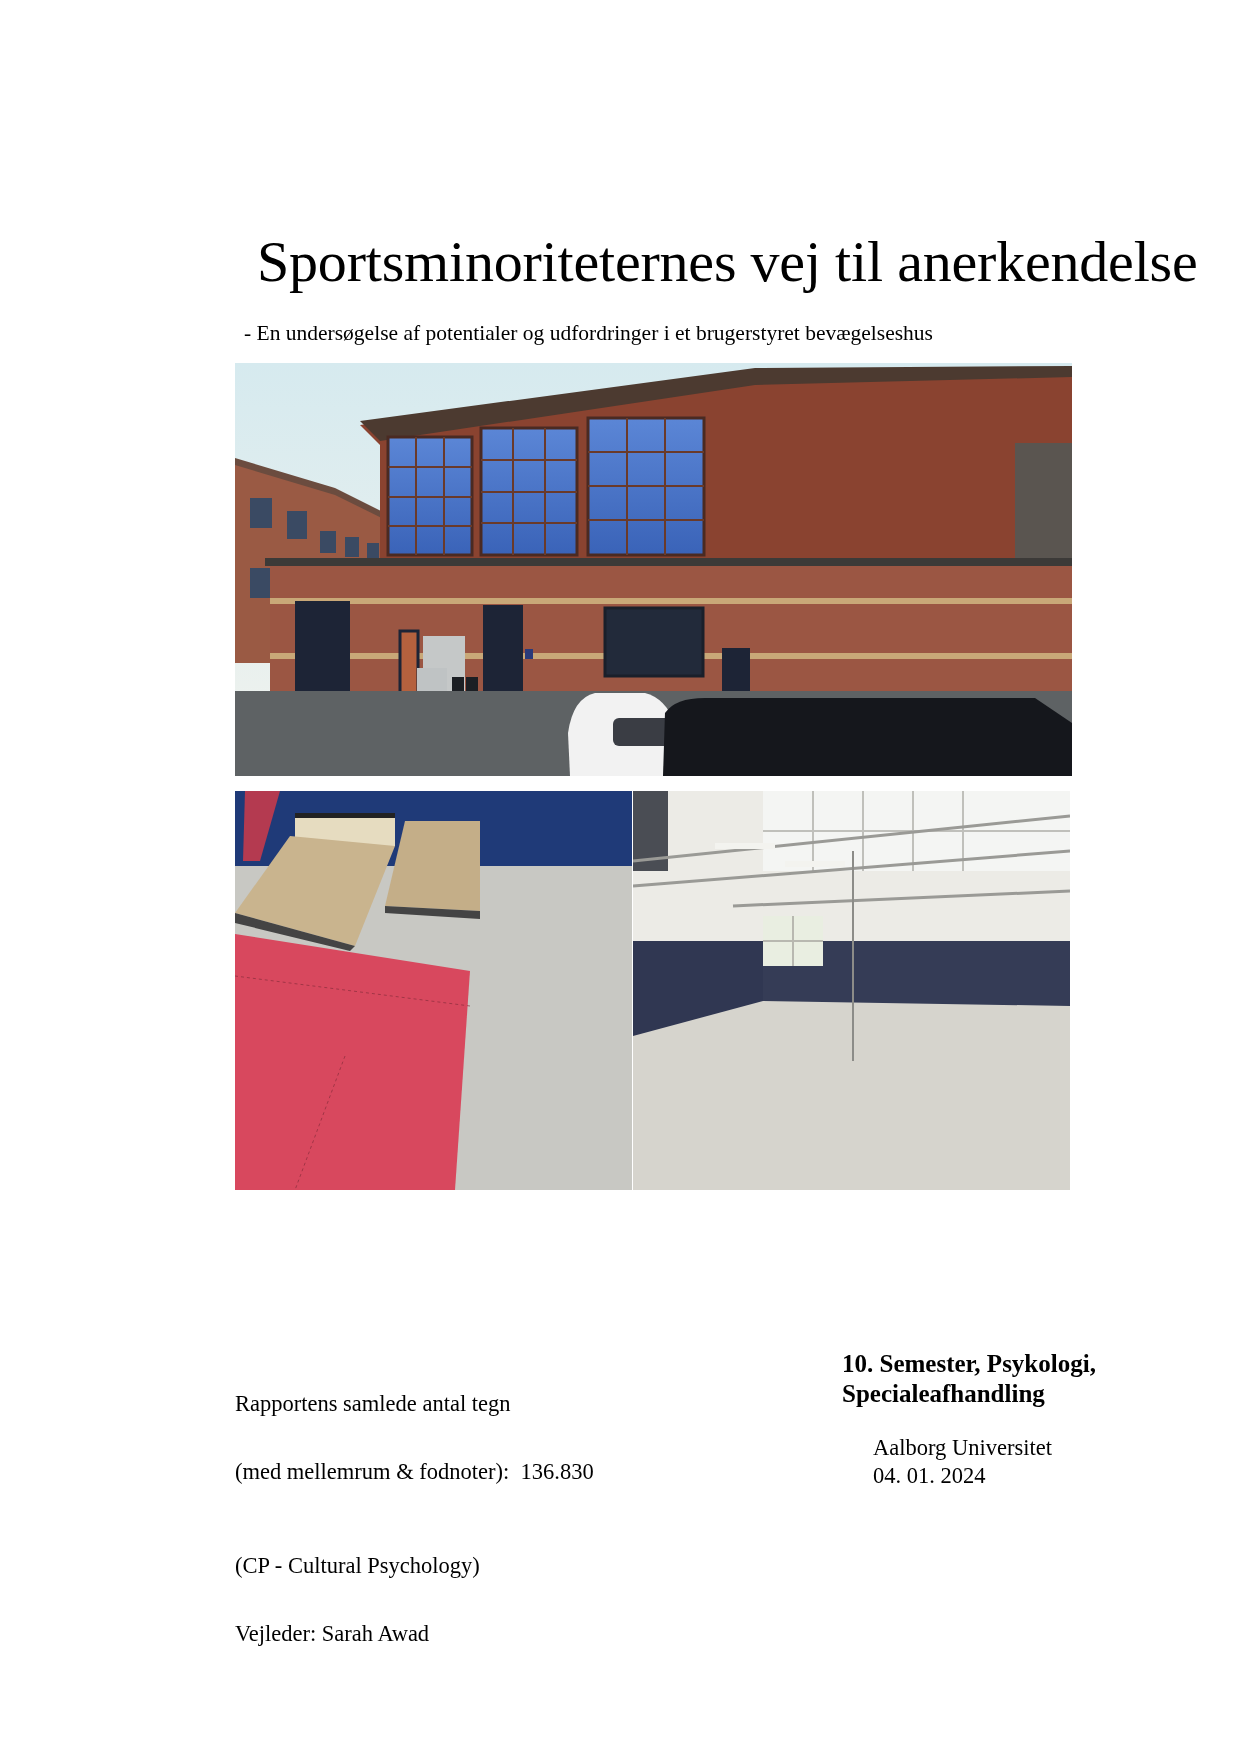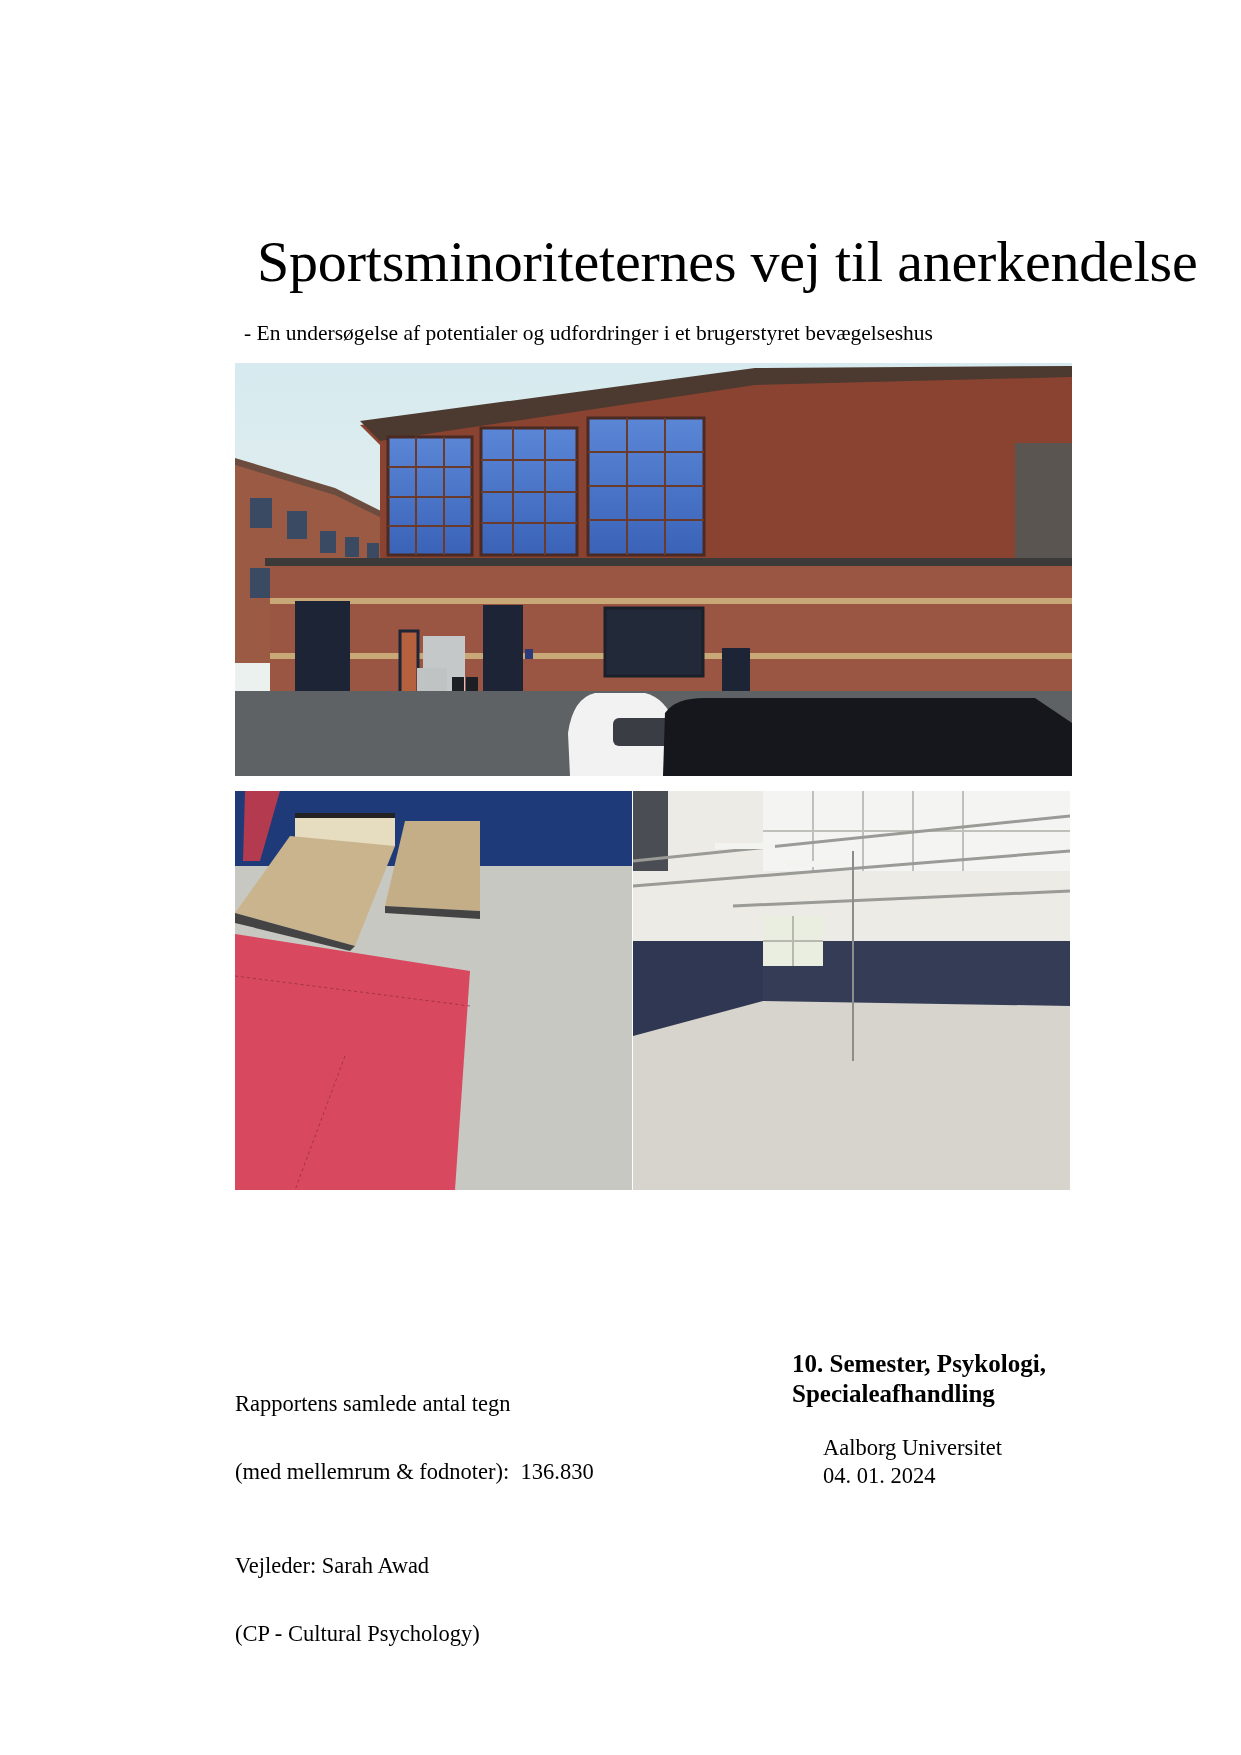--- a/index.html
+++ b/index.html
@@ -11,21 +11,21 @@
   .photo { position: absolute; overflow: hidden; }
   .photo-top { left: 235px; top: 363px; width: 837px; height: 413px;
     background: linear-gradient(180deg, #dcecef 0%, #e8f0f0 12%, #eef2f0 16%, transparent 16%); }
   .photo-bl { left: 235px; top: 791px; width: 397px; height: 399px; background: #c9c9c4; }
   .photo-br { left: 633px; top: 791px; width: 437px; height: 399px; background: #dcdcd6; }
 
   .meta-left { position: absolute; left: 235px; top: 1350px; font-size: 22.5px; line-height: 27.5px; }
   .meta-left .line { white-space: pre; margin-top: 40px; }
   .meta-left .gap { height: 27px; }
 
-  .meta-right { position: absolute; left: 792px; top: 1349px; }
+  .meta-right { position: absolute; left: 842px; top: 1349px; }
   .meta-right .bold { font-weight: bold; font-size: 25px; line-height: 30px; white-space: nowrap; }
   .meta-right .gap { height: 25px; }
   .meta-right .line { font-size: 22.5px; line-height: 27.5px; white-space: nowrap; margin-left: 31px; }
 </style>
 </head>
 <body>
 
 <div class="title">Sportsminoriteternes vej til anerkendelse</div>
 <div class="subtitle">- En undersøgelse af potentialer og udfordringer i et brugerstyret bevægelseshus</div>
 
@@ -153,22 +153,22 @@
       </g>
     <polygon points="0,245 130,210 437,215 437,399 0,399" fill="#d6d4cd"></polygon>
     <line x1="220" y1="60" x2="220" y2="270" stroke="#8c8c88" stroke-width="2"></line>
   </svg>
 </div>
 
 <div class="meta-left">
   <div class="line">Rapportens samlede antal tegn</div>
   <div class="line">(med mellemrum &amp; fodnoter):  136.830</div>
   <div class="gap"></div>
+  <div class="line">(CP - Cultural Psychology)</div>
   <div class="line">Vejleder: Sarah Awad</div>
-  <div class="line">(CP - Cultural Psychology)</div>
 </div>
 
 <div class="meta-right">
   <div class="bold">10. Semester, Psykologi,</div>
   <div class="bold">Specialeafhandling</div>
   <div class="gap"></div>
   <div class="line">Aalborg Universitet</div>
   <div class="line">04. 01. 2024</div>
 </div>
 

